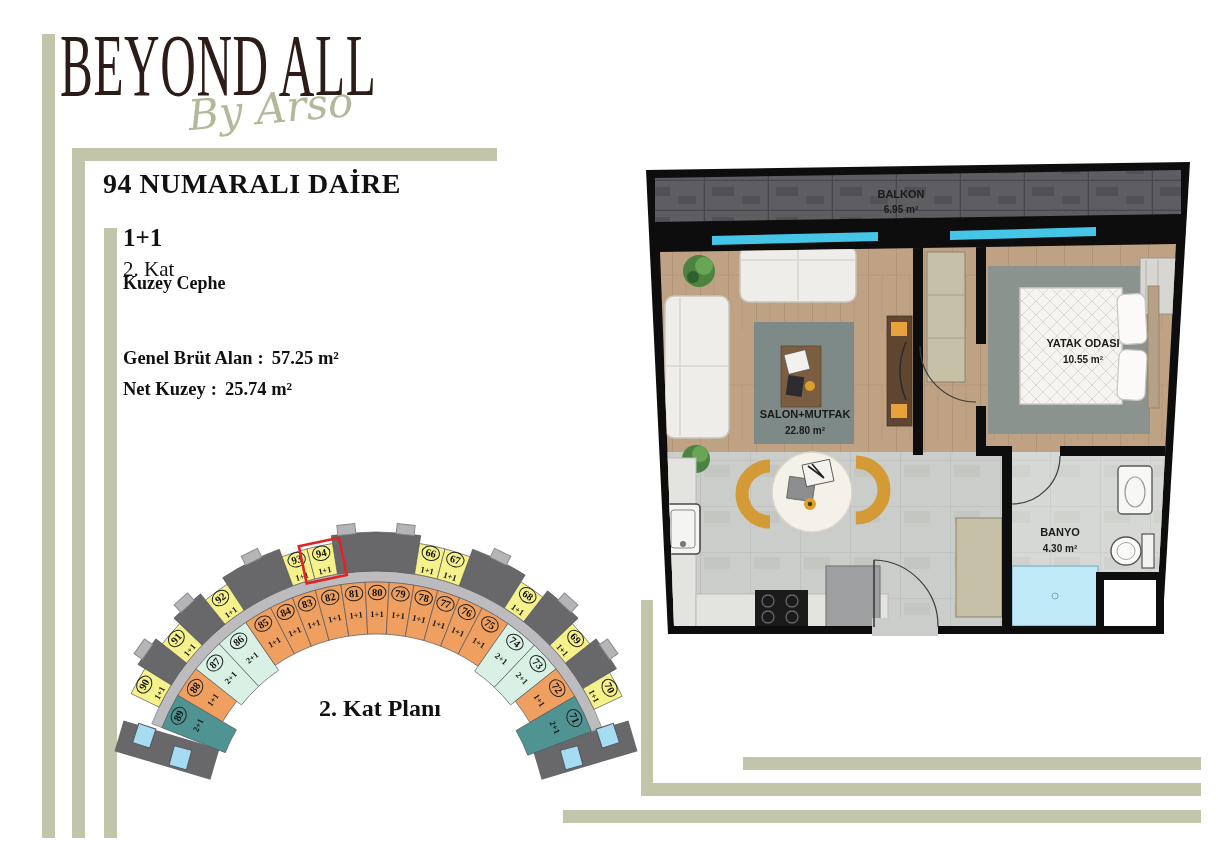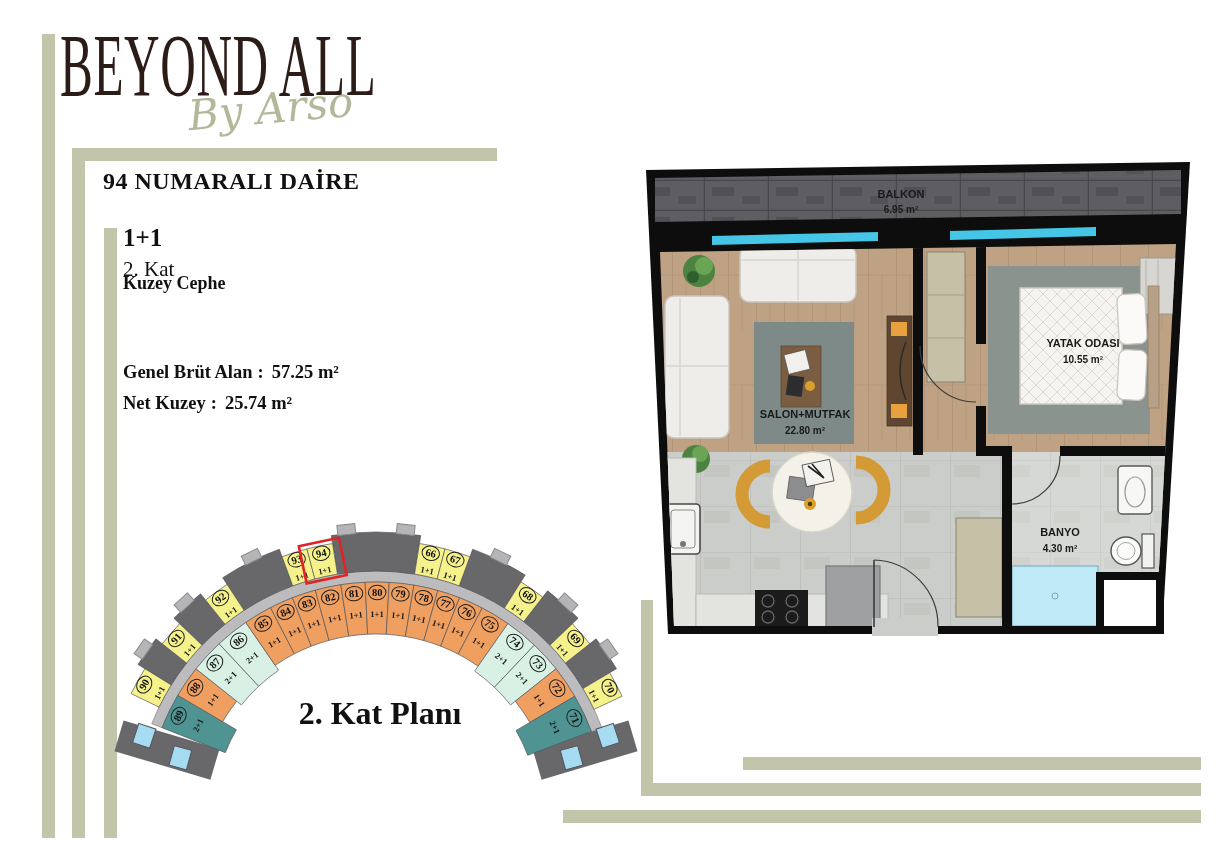--- a/index.html
+++ b/index.html
@@ -6,30 +6,30 @@
   .page{position:relative;width:1223px;height:864px;background:#ffffff;overflow:hidden;
         font-family:"Liberation Serif",serif;color:#111;}
   .sage{position:absolute;background:#c2c5aa;}
   
   .logo{position:absolute;left:60px;top:26px;width:300px;height:120px;}
   .logo-main{font-family:"Liberation Serif",serif;font-size:88px;line-height:0.9;color:#2b1c18;
              transform:scale(0.56,1.0);transform-origin:top left;white-space:nowrap;letter-spacing:1px;}
   .logo-script{position:absolute;left:128px;top:58px;font-family:"DejaVu Serif",serif;
                font-style:italic;font-size:42px;color:#b2b99b;transform:rotate(-5deg);white-space:nowrap;}
   
-  .apt-title{position:absolute;left:103px;top:168px;font-size:24px;font-weight:bold;letter-spacing:0.5px;white-space:nowrap;}
+  .apt-title{position:absolute;left:103px;top:168px;font-size:28px;font-weight:bold;letter-spacing:0.5px;white-space:nowrap;}
   .apt-type{position:absolute;left:123px;top:224px;font-size:25px;font-weight:bold;}
   .apt-floor{position:absolute;left:123px;top:257px;font-size:21px;font-weight:normal;}
   .apt-facade{position:absolute;left:123px;top:273px;font-size:18px;font-weight:bold;}
-  .areas{position:absolute;left:123px;top:348px;font-size:18.5px;font-weight:bold;margin-top:14px;}
+  .areas{position:absolute;left:123px;top:348px;font-size:18.5px;font-weight:bold;}
   .areas .row{height:31px;white-space:nowrap;}
   .areas .sep{margin:0 8px 0 5px;}
   
   .plan-title{position:absolute;left:250px;top:695px;width:260px;text-align:center;
-              font-size:32px;font-weight:bold;white-space:nowrap;}
+              font-size:24px;font-weight:bold;white-space:nowrap;}
   .plan-legend{position:absolute;left:230px;top:730px;width:300px;text-align:center;
                font-size:12.8px;line-height:13.4px;}
   svg text{font-family:"Liberation Sans",sans-serif;}
   .fp-name{font-weight:bold;font-size:11px;fill:#1a1a1a;text-anchor:middle;}
   .fp-area{font-weight:bold;font-size:10px;fill:#1a1a1a;text-anchor:middle;}
   .u-num{font-family:"Liberation Serif",serif;font-weight:bold;font-size:10.5px;fill:#0e0e0e;text-anchor:middle;}
   .u-type{font-family:"Liberation Serif",serif;font-weight:bold;font-size:8.5px;fill:#141414;text-anchor:middle;}
 </style>
 </head>
 <body>

